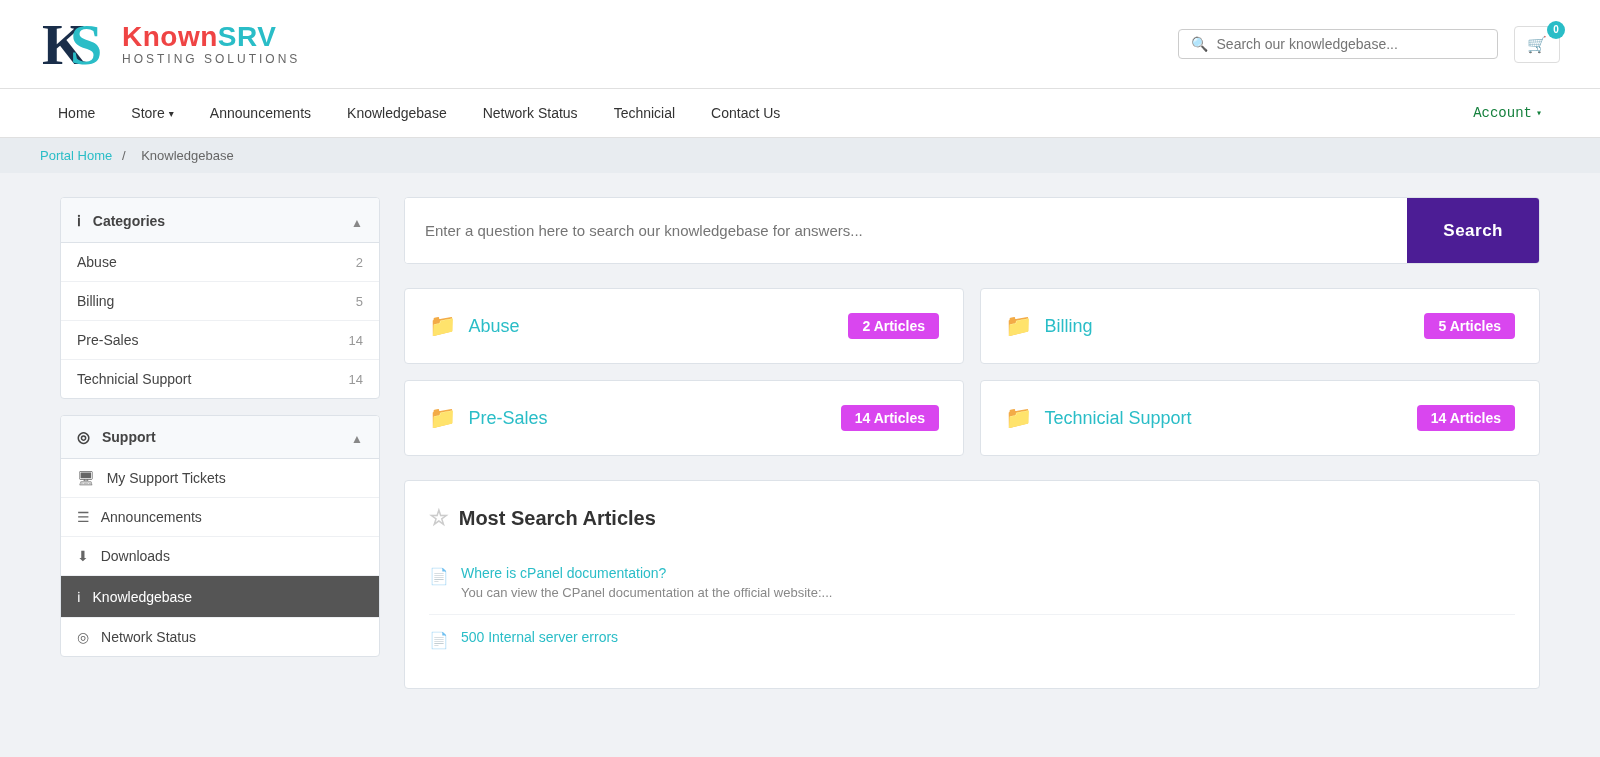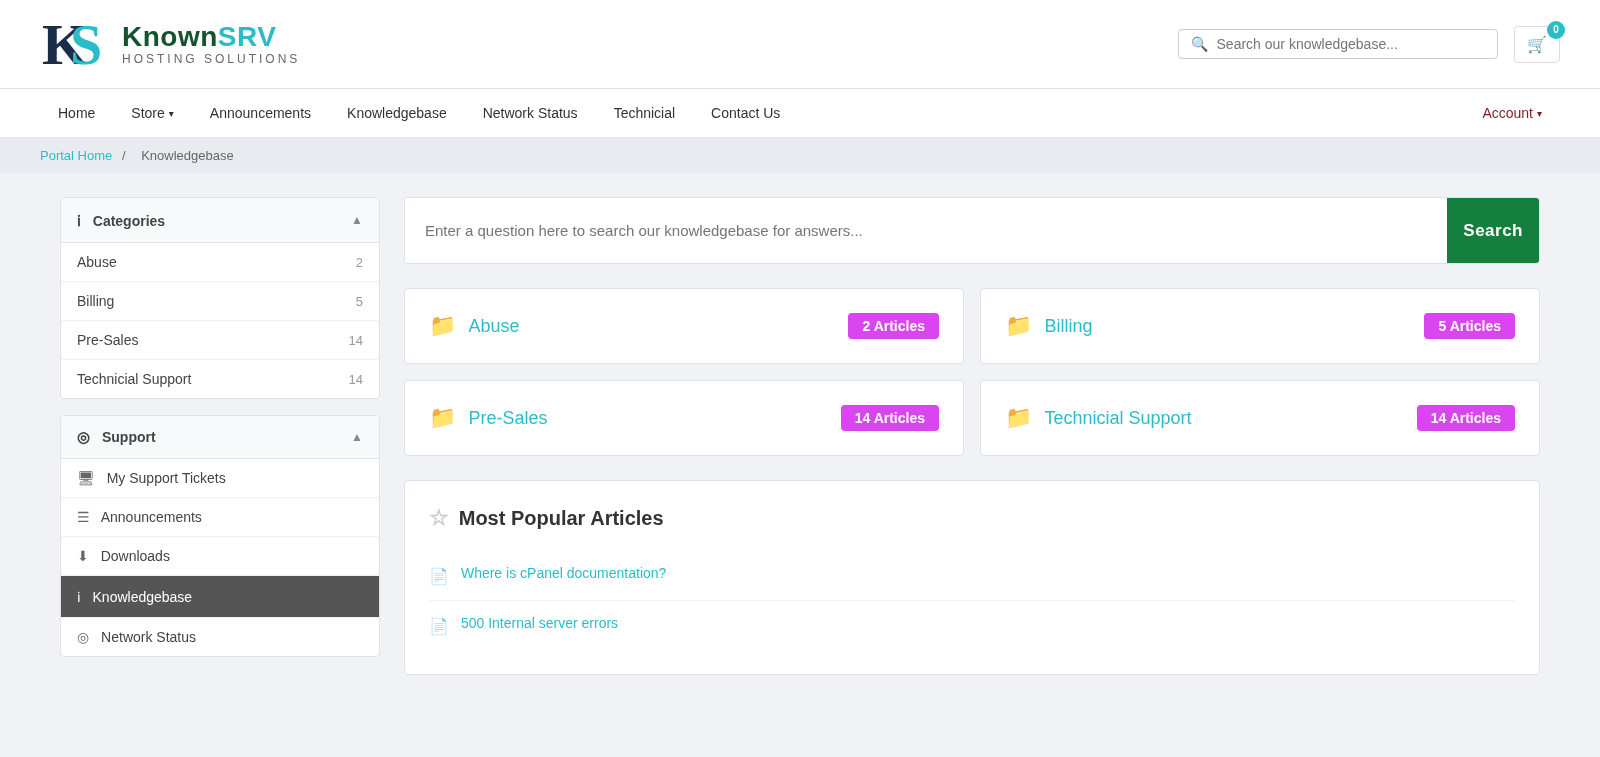--- a/index.html
+++ b/index.html
@@ -29,21 +29,21 @@
       flex-direction: column;
       line-height: 1.1;
     }
     .logo-brand {
       font-size: 28px;
       font-weight: 700;
       color: #1a2e4a;
       letter-spacing: 0.5px;
     }
     .logo-brand span {
-      color: #14532d;
+      color: #ef4444;
     }
     .logo-sub {
       font-size: 12px;
       letter-spacing: 3px;
       color: #666;
       font-weight: 400;
     }
     .header-right {
       display: flex;
       align-items: center;
@@ -115,21 +115,21 @@
       padding: 16px 18px;
       color: #333;
       text-decoration: none;
       font-size: 14px;
       cursor: pointer;
       display: flex;
       align-items: center;
       gap: 4px;
     }
     .nav-item .caret { font-size: 10px; }
-    .nav-right .nav-item { color: #7f1d1d; }
+    .nav-right .nav-item { color: #15803d; font-family: Liberation Mono, monospace; }
 
     
     .breadcrumb {
       background: #e8ecf0;
       padding: 10px 40px;
       font-size: 13px;
       color: #666;
     }
     .breadcrumb a { color: #2abdc7; text-decoration: none; }
     .breadcrumb span { color: #666; margin: 0 6px; }
@@ -153,21 +153,21 @@
       background: #fff;
       border: 1px solid #dde2e8;
       border-radius: 4px;
       margin-bottom: 0;
       overflow: hidden;
     }
     .sidebar-section-header {
       background: #f7f9fb;
       padding: 12px 16px;
       display: flex;
-      align-items: center;
+      align-items: flex-end;
       justify-content: space-between;
       border-bottom: 1px solid #dde2e8;
       font-weight: 600;
       font-size: 14px;
       color: #444;
     }
     .sidebar-section-header .icon {
       margin-right: 8px;
       font-size: 15px;
     }
@@ -219,24 +219,24 @@
     }
     .kb-search input {
       flex: 1;
       padding: 24px 20px;
       border: none;
       outline: none;
       font-size: 15px;
       color: #aaa;
     }
     .kb-search-btn {
-      background: #15803d;
+      background: #4c1d95;
       color: #fff;
       border: none;
-      padding: 16px 16px;
+      padding: 16px 36px;
       font-size: 17px;
       font-weight: 600;
       cursor: pointer;
       letter-spacing: 0.5px;
       margin-left: 28px;
     }
 
     
     .category-grid {
       display: grid;
@@ -468,26 +468,27 @@
           <span class="cat-folder">📁</span>
           <span class="cat-name">Technicial Support</span>
         </div>
         <span class="cat-badge">14 Articles</span>
       </div>
     </div>
 
     <div class="popular-section">
       <div class="popular-title">
         <span class="star-icon">☆</span>
-        <span>Most Popular Articles</span>
+        <span>Most Search Articles</span>
       </div>
       <div class="article-item">
         <span class="article-file-icon">📄</span>
         <div>
           <div class="article-title">Where is cPanel documentation?</div>
+          <div class="article-desc">You can view the CPanel documentation at the official website:...</div>
         </div>
       </div>
       <div class="article-item">
         <span class="article-file-icon">📄</span>
         <div>
           <div class="article-title">500 Internal server errors</div>
         </div>
       </div>
     </div>
 

